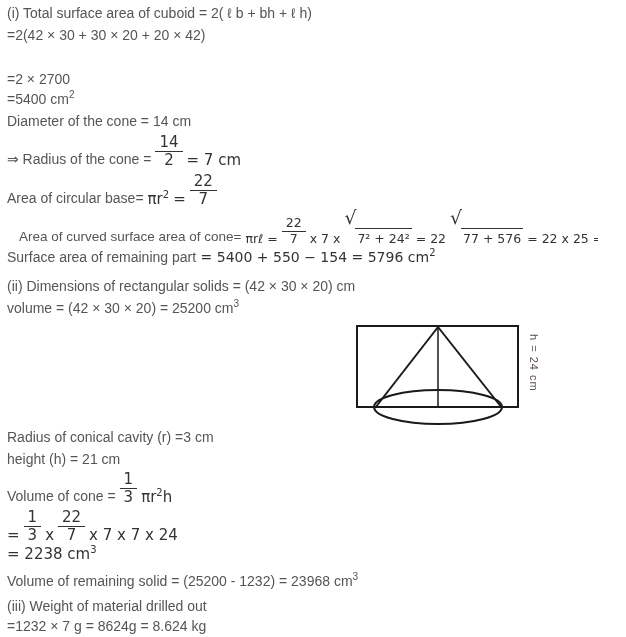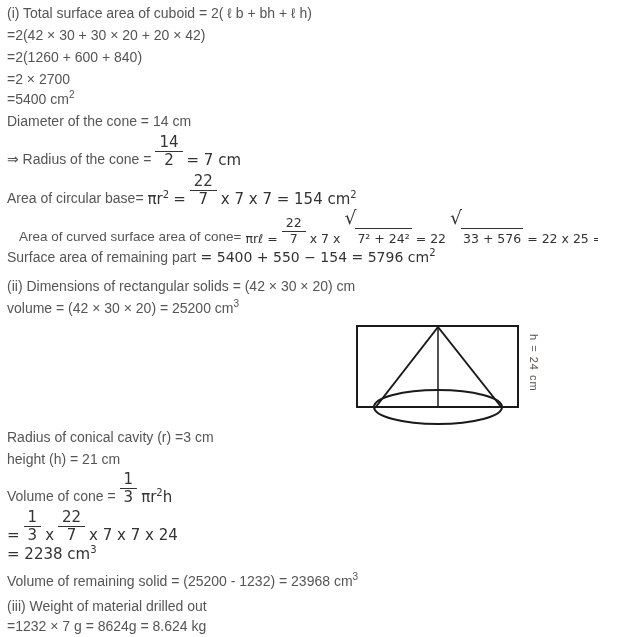--- a/index.html
+++ b/index.html
@@ -23,21 +23,20 @@
   .figlabel{position:absolute;left:178px;top:16px;writing-mode:vertical-rl;
             color:#5e5050;font-size:11px;letter-spacing:1px;}
 </style>
 </head>
 <body>
 
 <div id="page">
 
   <div class="line t" style="top:4px">(i) Total surface area of cuboid = 2( ℓ b + bh + ℓ h)</div>
   <div class="line t" style="top:26px">=2(42 × 30 + 30 × 20 + 20 × 42)</div>
-  <div class="line t" style="top:48px">=2(1260 + 600 + 840)</div>
   <div class="line t" style="top:70px">=2 × 2700</div>
 
   <div class="line t" style="top:90px">
     <span>=5400 cm</span><sup>2</sup>
   </div>
 
   <div class="line t" style="top:112px">Diameter of the cone = 14 cm</div>
 
   <div class="line fx" style="top:131px">
     <span class="t">⇒ Radius of the cone =</span>
@@ -49,40 +48,39 @@
   </div>
 
   <div class="line fx" style="top:170px">
     <span class="t">Area of circular base=</span>
     <span class="f"><span>πr</span><sup>2</sup></span>
     <span class="f">=</span>
     <span class="frac f">
       <span class="num">22</span>
       <span class="den">7</span>
     </span>
-    <span class="f"><span>x 7 x 7 = 154 cm</span><sup>2</sup></span>
   </div>
 
   <div class="line fx" style="top:208px">
     <span class="t pre9">Area of curved surface area of cone=</span>
     <span class="f sm">πrℓ</span>
     <span class="f sm">=</span>
     <span class="frac f sm">
       <span class="num">22</span>
       <span class="den">7</span>
     </span>
     <span class="f sm">x 7 x</span>
     <span class="sqrt f sm">
       <span class="rsym">√</span>
       <span class="rbody">7² + 24²</span>
     </span>
     <span class="f sm">= 22</span>
     <span class="sqrt f sm">
       <span class="rsym">√</span>
-      <span class="rbody">33 + 576</span>
+      <span class="rbody">77 + 576</span>
     </span>
     <span class="f sm"><span>= 22 x 25 = 550 cm</span></span>
   </div>
 
   <div class="line" style="top:248px">
     <span class="t">Surface area of remaining part</span>
     <span class="f" style="font-size:14px"> <span>= 5400 + 550 − 154 = 5796  cm</span><sup>2</sup></span>
   </div>
 
   <div class="line t" style="top:277px">(ii) Dimensions of rectangular solids = (42 × 30 × 20) cm</div>

